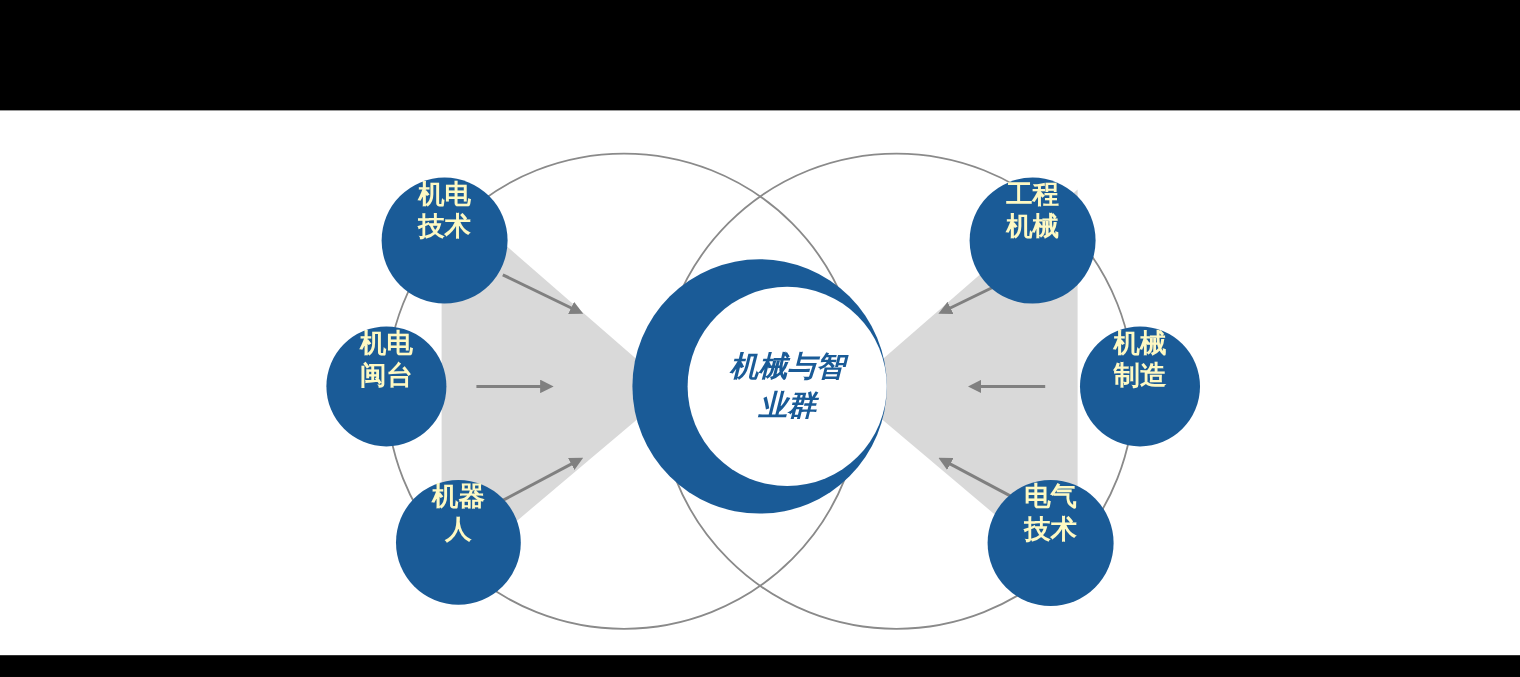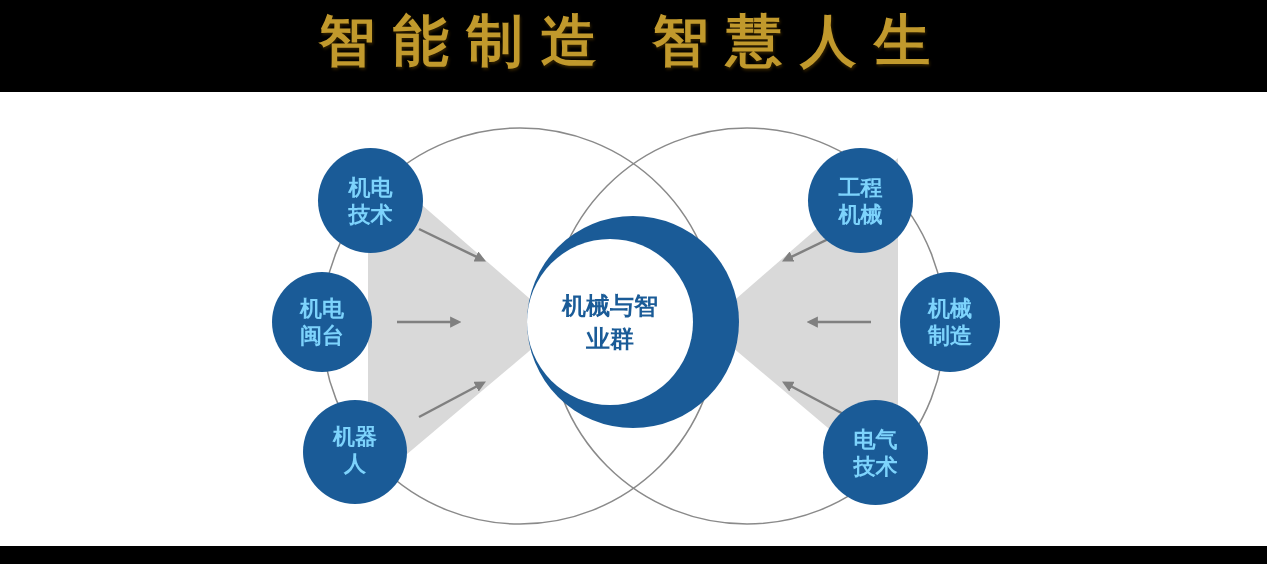--- a/index.html
+++ b/index.html
@@ -45,47 +45,47 @@
     height: 564px;
   }
   .funnel { fill: var(--funnel-gray, #D9D9D9); }
   .venn   { fill: none; stroke: var(--circle-outline-gray, #8a8a8a); stroke-width: 1.5; }
   .arrow  { stroke: var(--arrow-gray, #808080); stroke-width: 2.5; }
   .ah     { fill: var(--arrow-gray, #808080); }
   .node {
     position: absolute;
     border-radius: 50%;
     background: var(--node-blue, #1A5B97);
-    color: #7dd3fc;
+    color: #fef9c3;
     display: flex;
     flex-direction: column;
     align-items: center;
-    justify-content: center;
     font-weight: bold;
     font-size: 22px;
     line-height: 27px;
     text-align: center;
   }
   .n1 { left: 318px; top: 148px; width: 105px; height: 105px; }
   .n2 { left: 272px; top: 272px; width: 100px; height: 100px; }
-  .n3 { left: 303px; top: 400px; width: 104px; height: 104px; font-family: Liberation Mono, monospace; }
+  .n3 { left: 330px; top: 400px; width: 104px; height: 104px; }
   .n4 { left: 808px; top: 148px; width: 105px; height: 105px; }
   .n5 { left: 900px; top: 272px; width: 100px; height: 100px; }
   .n6 { left: 823px; top: 400px; width: 105px; height: 105px; }
   .center-outer {
     position: absolute;
     left: 527px;
     top: 216px;
     width: 212px;
     height: 212px;
     border-radius: 50%;
     background: var(--node-blue, #1A5B97);
     display: flex;
     align-items: center;
-    justify-content: flex-start;
+    justify-content: flex-end;
+    font-style: italic;
   }
   .center-inner {
     width: 166px;
     height: 166px;
     border-radius: 50%;
     background: var(--panel-white, #ffffff);
     display: flex;
     flex-direction: column;
     align-items: center;
     justify-content: center;
@@ -94,21 +94,20 @@
     font-size: 24px;
     line-height: 33px;
     text-align: center;
   }
 </style>
 </head>
 <body>
 
 <div class="stage">
 
-  <div class="title">智能制造 智慧人生</div>
 
   <div class="panel"></div>
 
   <svg class="bg" viewBox="0 0 1267 564" aria-hidden="true">
     <defs>
       <marker id="ah" viewBox="0 0 10 10" refX="7" refY="5" markerWidth="4.5" markerHeight="4.5" orient="auto">
         <path class="ah" d="M0,0 L10,5 L0,10 z"></path>
       </marker>
     </defs>
     <polygon class="funnel" points="368,158 368,487 560,325"></polygon>

